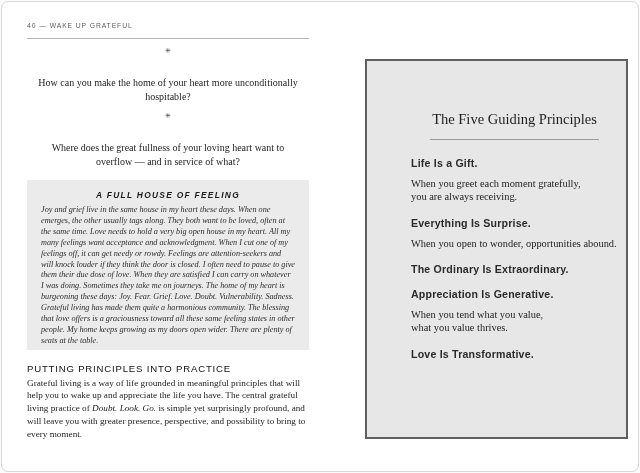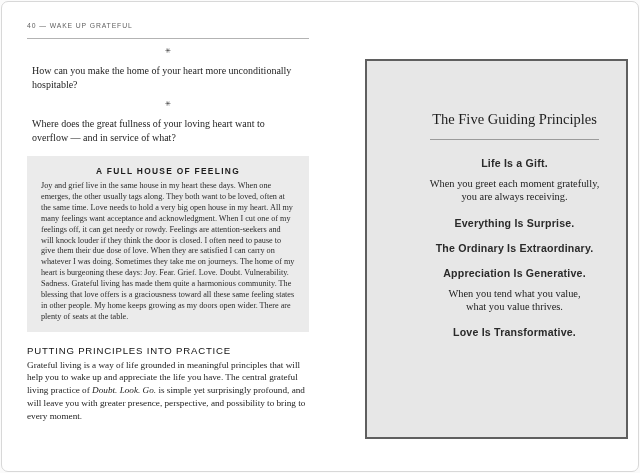--- a/index.html
+++ b/index.html
@@ -17,26 +17,27 @@
   .running-head{
     font-family:"Liberation Sans", sans-serif;
     font-size:6.8px;letter-spacing:.9px;color:var(--muted_text,#5f5f5f);
     padding-bottom:9px;border-bottom:1px solid var(--rule_light,#b3b3b3);
   }
   .ornament{
     text-align:center;font-size:7px;color:#333;margin-top:9px;line-height:7px;
     font-family:"DejaVu Sans", sans-serif;
   }
   .question{
-    margin:9px auto 0;white-space:pre-line;
+    margin:21px auto 0;text-align:center;white-space:pre-line;
     font-size:10px;line-height:1.4;color:var(--body_text,#232323);max-width:272px;
   }
   .feature-box{
     margin-top:11px;background:var(--feature_box_bg,#ebebeb);
-    padding:10px 14px 9px;
+    padding:10px 14px 3px;
+    font-style:italic;
   }
   .feature-box-title{
     margin:0 0 5px;text-align:center;
     font-family:"Liberation Sans", sans-serif;font-weight:bold;
     font-size:8.4px;letter-spacing:1.3px;color:#1c1c1c;
   }
   .feature-box-body{
     margin:0;font-size:8.2px;line-height:1.33;color:#2b2b2b;
   }
   .section-heading{
@@ -58,21 +59,21 @@
   }
   .principles-title{
     margin:50px 10px 0;text-align:center;font-weight:normal;
     font-size:14.5px;color:#1d1d1d;
   }
   .title-rule{
     border:none;border-top:1px solid var(--rule_mid,#9b9b9b);
     margin:11px 27px 0;
   }
   .principles-list{margin-top:17px;}
-  .principle{margin:0 8px 13px;text-align:center;}
+  .principle{margin:0 8px 13px;text-align:left;}
   .principle-heading{
     margin:0;font-family:"Liberation Sans", sans-serif;font-weight:bold;
     font-size:10.6px;letter-spacing:.2px;color:#2a2a2a;
   }
   .principle-description{
     margin:8px 0 0;white-space:pre-line;
     font-size:10.4px;line-height:1.28;color:#222;
   }
 </style>
 </head>
@@ -108,20 +109,21 @@
       <div class="principles-list">
 
         <div class="principle">
           <p class="principle-heading">Life Is a Gift.</p>
           <p class="principle-description">When you greet each moment gratefully,
 you are always receiving.</p>
         </div>
 
         <div class="principle">
           <p class="principle-heading">Everything Is Surprise.</p>
+          <p class="principle-description">When you open to wonder, opportunities abound.</p>
         </div>
 
         <div class="principle">
           <p class="principle-heading">The Ordinary Is Extraordinary.</p>
         </div>
 
         <div class="principle">
           <p class="principle-heading">Appreciation Is Generative.</p>
           <p class="principle-description">When you tend what you value,
 what you value thrives.</p>

